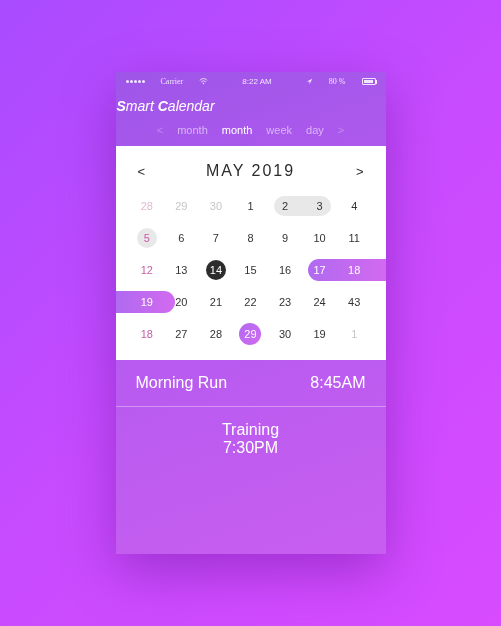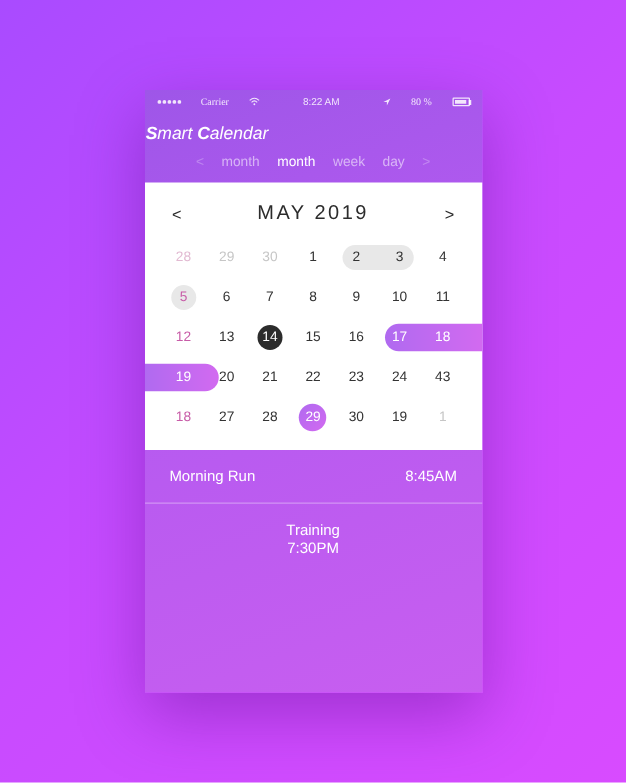--- a/index.html
+++ b/index.html
@@ -81,21 +81,21 @@
   .dot-grad {
     position:absolute; width:22px; height:22px; border-radius:50%;
     background:linear-gradient(135deg,#b06af0,#d26af0);
     left:50%; top:50%; transform:translate(-50%,-50%); z-index:1;
   }
   .calendar-card .spacer { height:4px; }
 
   .events { flex:1; display:flex; flex-direction:column; }
   .event {
     display:flex; justify-content:space-between; align-items:center;
-    padding:14px 20px; color:#fff; font-size:12px;
+    padding:14px 20px; color:#fff; font-size:16px;
     border-bottom:1px solid rgba(255,255,255,.35);
   }
   .event:last-child { border-bottom:none;flex-direction:column; }
   .batt { display:inline-flex; align-items:center; gap:2px; }
   .batt-shell { width:14px; height:7px; border:0.7px solid rgba(255,255,255,.85); border-radius:1px; position:relative; }
   .batt-shell::after { content:""; position:absolute; right:-2px; top:1.5px; width:1.2px; height:4px; background:rgba(255,255,255,.85); }
   .batt-fill { position:absolute; left:1px; top:1px; bottom:1px; width:75%; background:rgba(255,255,255,.85); }
   .loc-icon { width:7px; height:7px; }
 </style>
 </head>

